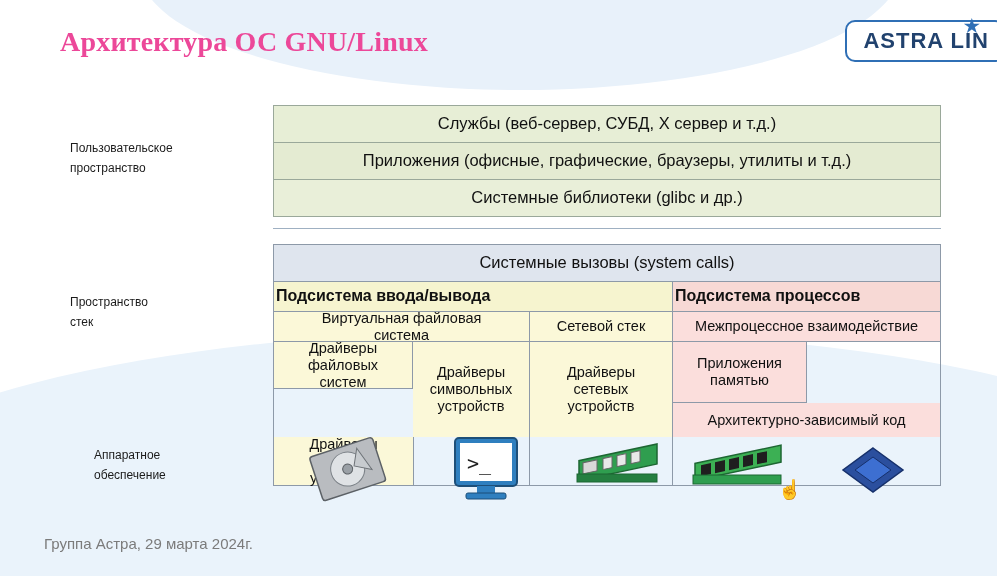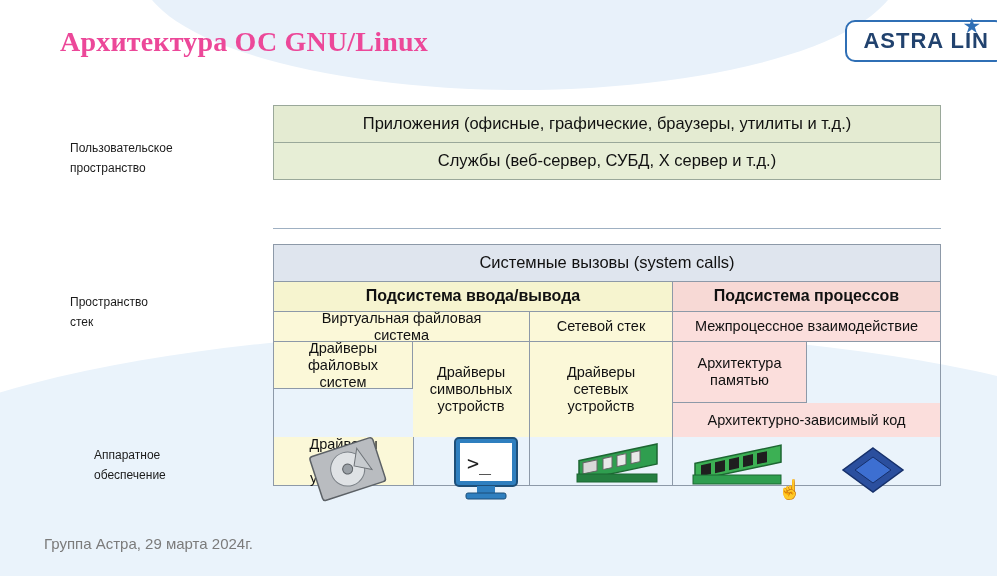--- a/index.html
+++ b/index.html
@@ -142,21 +142,21 @@
   .io-sub {
     width: 399px;
     box-sizing: border-box;
     border-right: 1px solid #8d99a8;
   }
   .proc-sub {
     flex: 1;
     box-sizing: border-box;
   }
   .sub-head {
-    text-align: center;
+    text-align: left;
     font-weight: bold;
     font-size: 16px;
     padding: 5px 2px 6px;
     border-bottom: 1px solid #8d99a8;
     color: #111;
   }
   .io-sub .sub-head { background: #f6f4cf; }
   .proc-sub .sub-head { background: #f7d9d5; }
 
   .io-body { display: flex; }
@@ -259,22 +259,23 @@
     <div class="zone-label zone-kernel">
       <div>Пространство</div>
       <div>стек</div>
     </div>
     <div class="zone-label zone-hw">
       <div>Аппаратное</div>
       <div>обеспечение</div>
     </div>
 
     <div class="userspace">
+      <div class="us-row r2">Службы (веб-сервер, СУБД, X сервер и т.д.)</div>
       <div class="us-row r1">Приложения (офисные, графические, браузеры, утилиты и т.д.)</div>
-      <div class="us-row r2">Службы (веб-сервер, СУБД, X сервер и т.д.)</div>
+      <div class="us-row">Системные библиотеки (glibc и др.)</div>
     </div>
 
     <div class="divider"></div>
 
     <div class="kernel">
       <div class="syscalls">Системные вызовы (system calls)</div>
 
       <div class="kernel-cols">
         <div class="io-sub">
           <div class="sub-head">Подсистема ввода/вывода</div>
@@ -317,21 +318,21 @@
             </div>
           </div>
         </div>
 
         <div class="proc-sub">
           <div class="sub-head">Подсистема процессов</div>
           <div class="proc-cell ipc">Межпроцессное взаимодействие</div>
           <div class="proc-2col">
             <div class="proc-cell mem">
               <div>
-                <div>Архитектура</div>
+                <div>Приложения</div>
                 <div>памятью</div>
               </div>
             </div>
           </div>
           <div class="proc-cell arch">Архитектурно-зависимый код</div>
         </div>
       </div>
     </div>
 
     <div class="hw">

